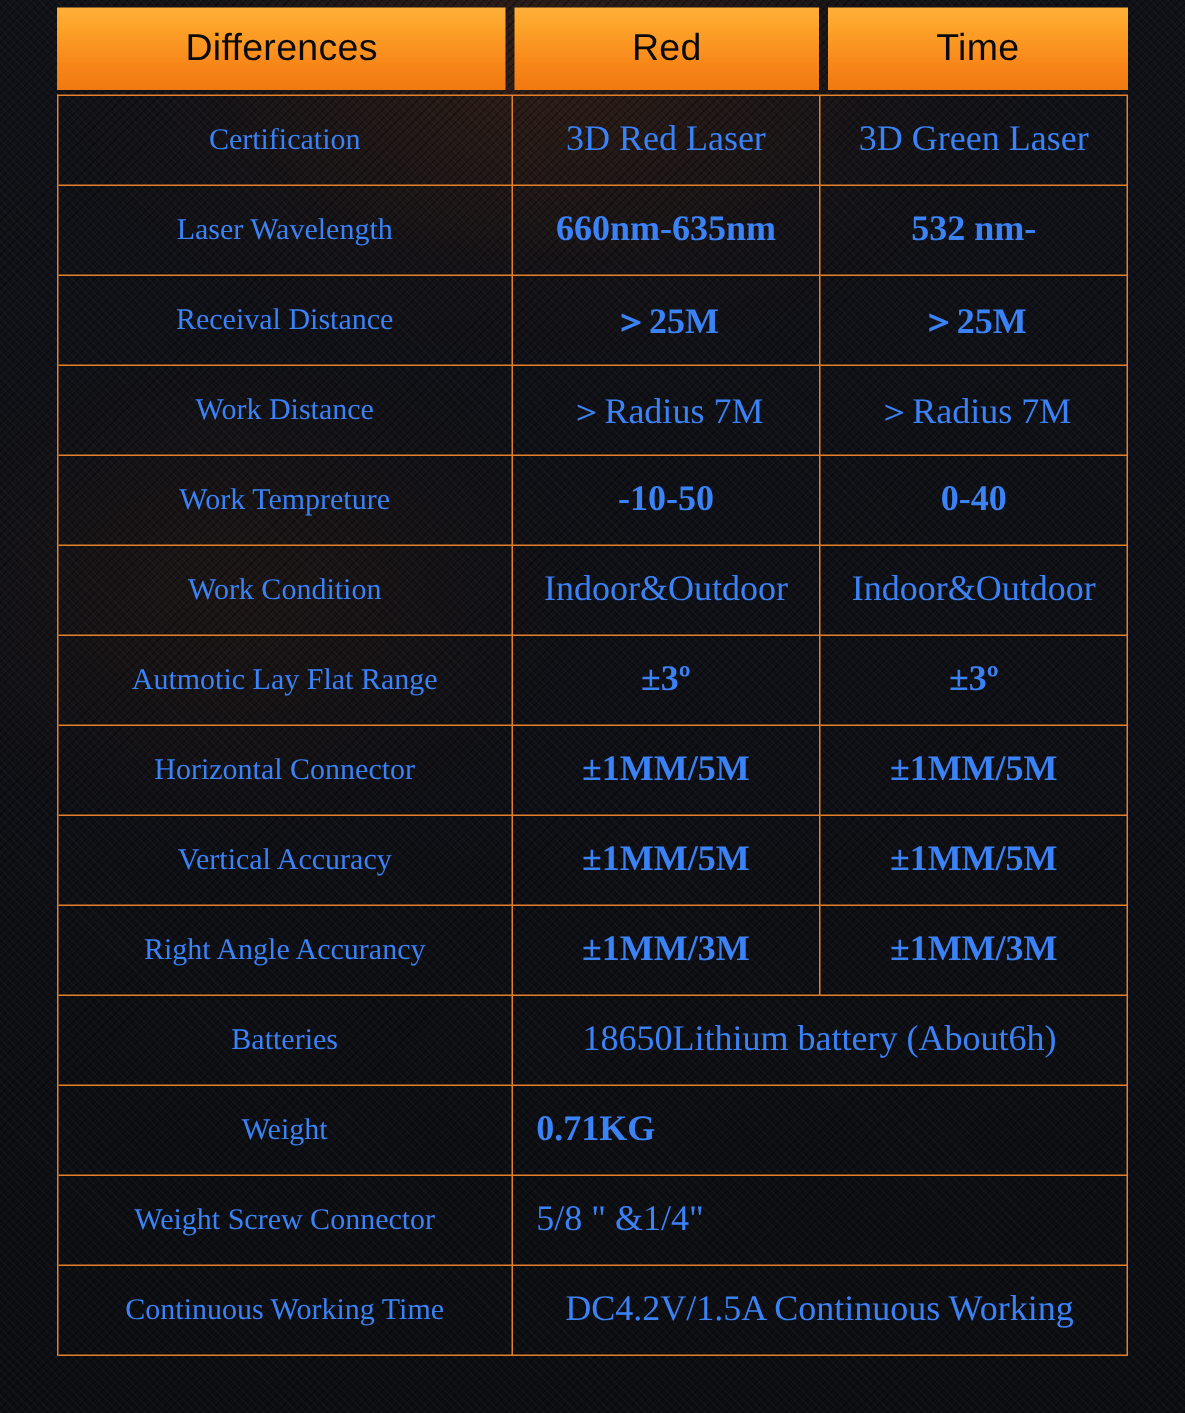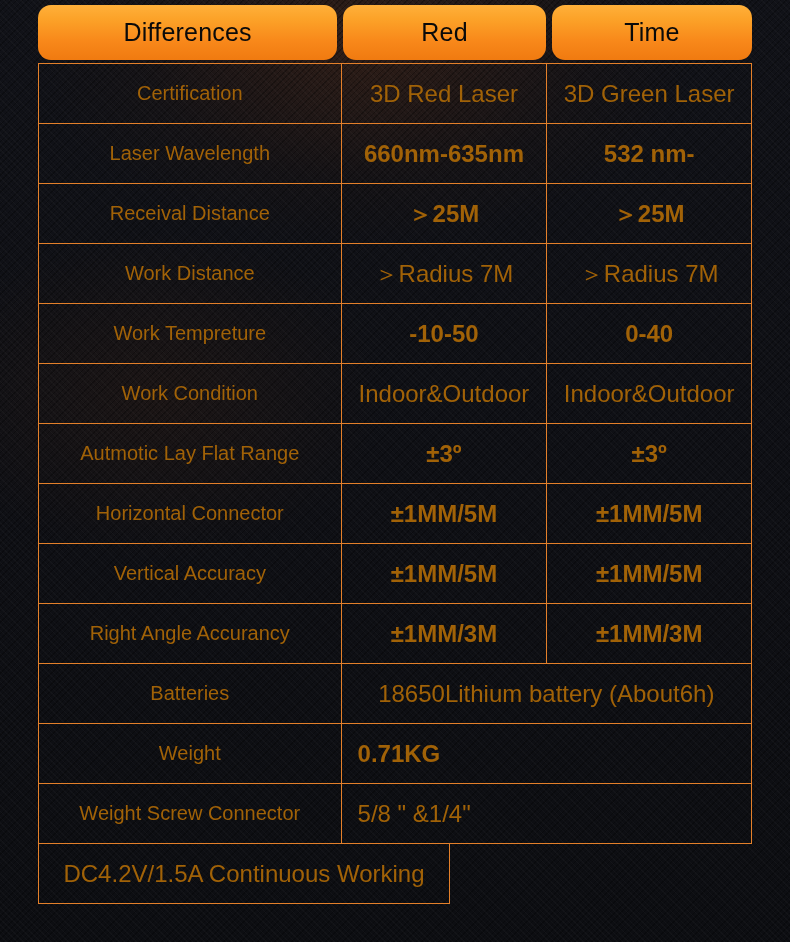--- a/index.html
+++ b/index.html
@@ -37,21 +37,20 @@
   }
   .header-cell {
     background: linear-gradient(180deg, #ffb03a 0%, #fca228 26%, #f8881a 66%, #f07a10 100%);
     color: #0a0a0a;
     display: flex;
     align-items: center;
     justify-content: center;
     font-size: 25px;
     letter-spacing: 0.2px;
     box-sizing: border-box;
-    border-radius: 13px;
   }
   .header-cell.col-label { width: 302px; }
   .header-cell.col-red   { width: 204px; }
   .header-cell.col-green { width: 202px; }
 
   
   .body-grid {
     margin-top: 3px;
     border-top: 1px solid #e4802a;
     border-left: 1px solid #e4802a;
@@ -62,23 +61,24 @@
     display: flex;
     height: 60px;
     box-sizing: border-box;
   }
   .cell {
     border-right: 1px solid #e4802a;
     border-bottom: 1px solid #e4802a;
     box-sizing: border-box;
     display: flex;
     align-items: center;
-    color: #a16207;
+    color: #3b82f6;
     overflow: hidden;
     white-space: nowrap;
+    font-family: Liberation Serif, serif;
   }
   .cell.label {
     width: 303px;
     justify-content: center;
     font-size: 20px;
   }
   .cell.val {
     width: 206px;
     justify-content: center;
     font-size: 24px;
@@ -164,17 +164,18 @@
       </div>
       <div class="row">
         <div class="cell label">Weight</div>
         <div class="cell val merged bold">0.71KG</div>
       </div>
       <div class="row">
         <div class="cell label">Weight Screw Connector</div>
         <div class="cell val merged">5/8 " &amp;1/4"</div>
       </div>
       <div class="row">
+        <div class="cell label">Continuous Working Time</div>
         <div class="cell val merged centered">DC4.2V/1.5A Continuous Working</div>
       </div>
     </div>
 
 </div>
 
 </body></html>

